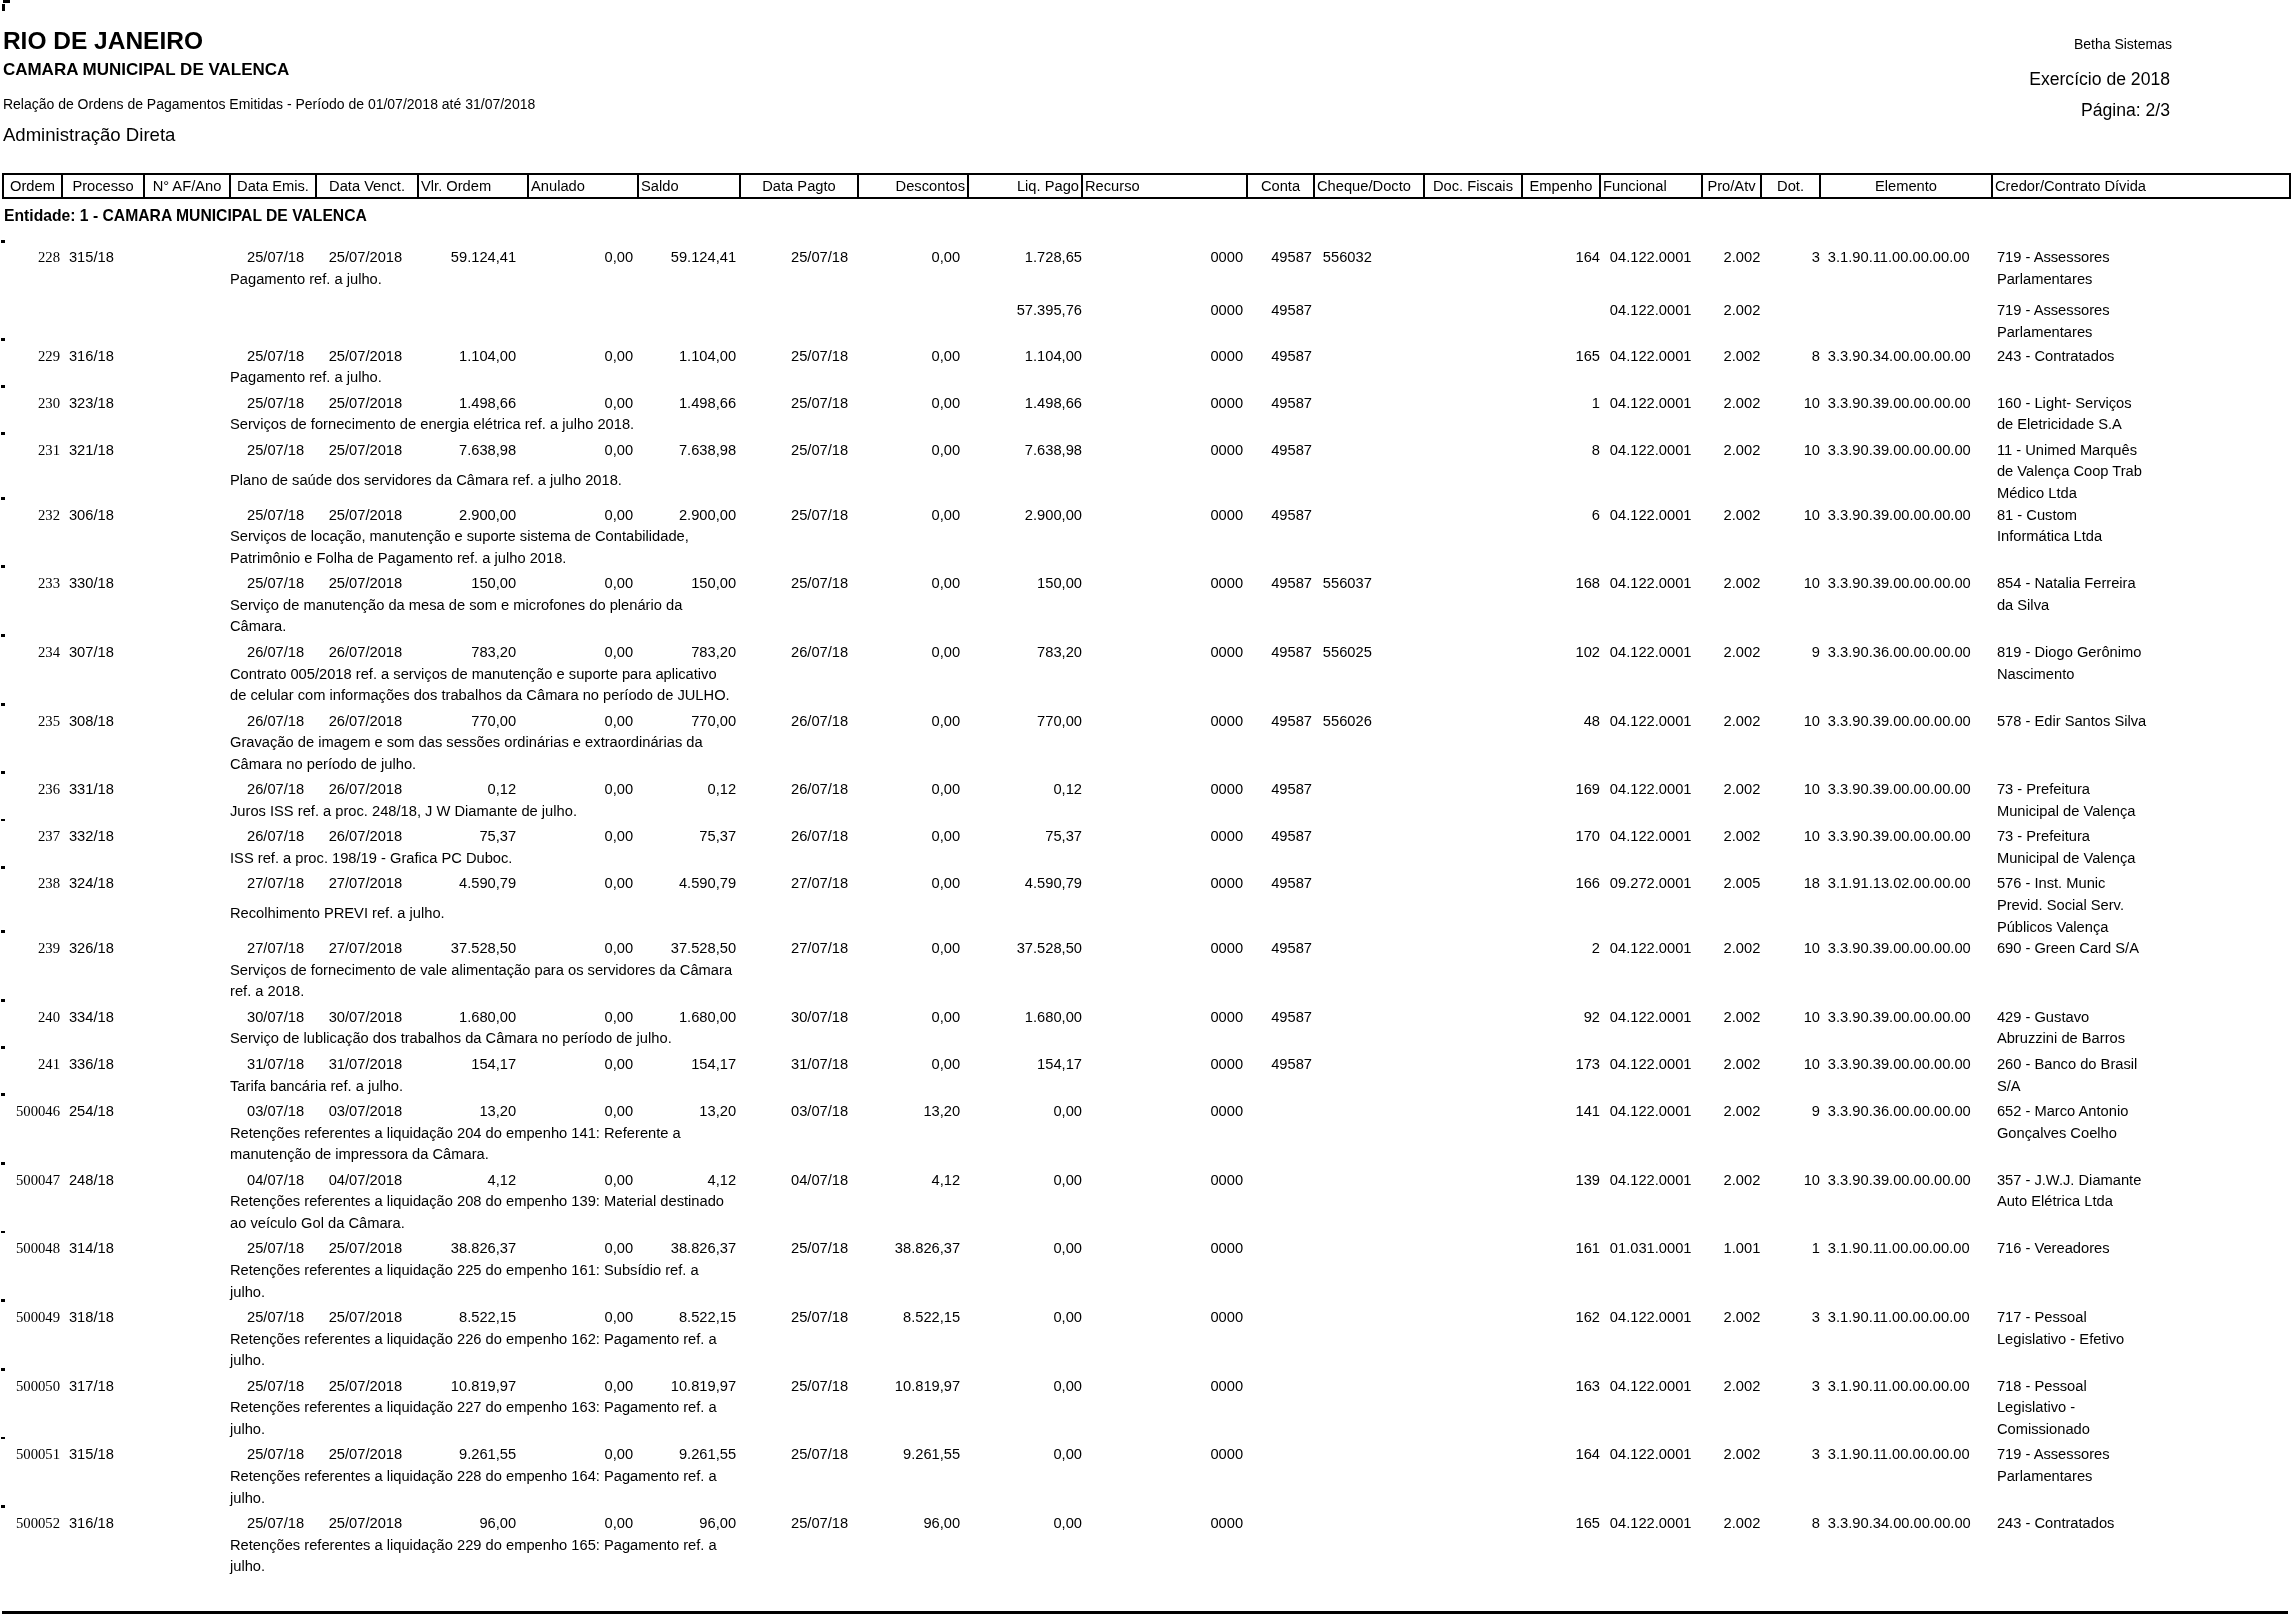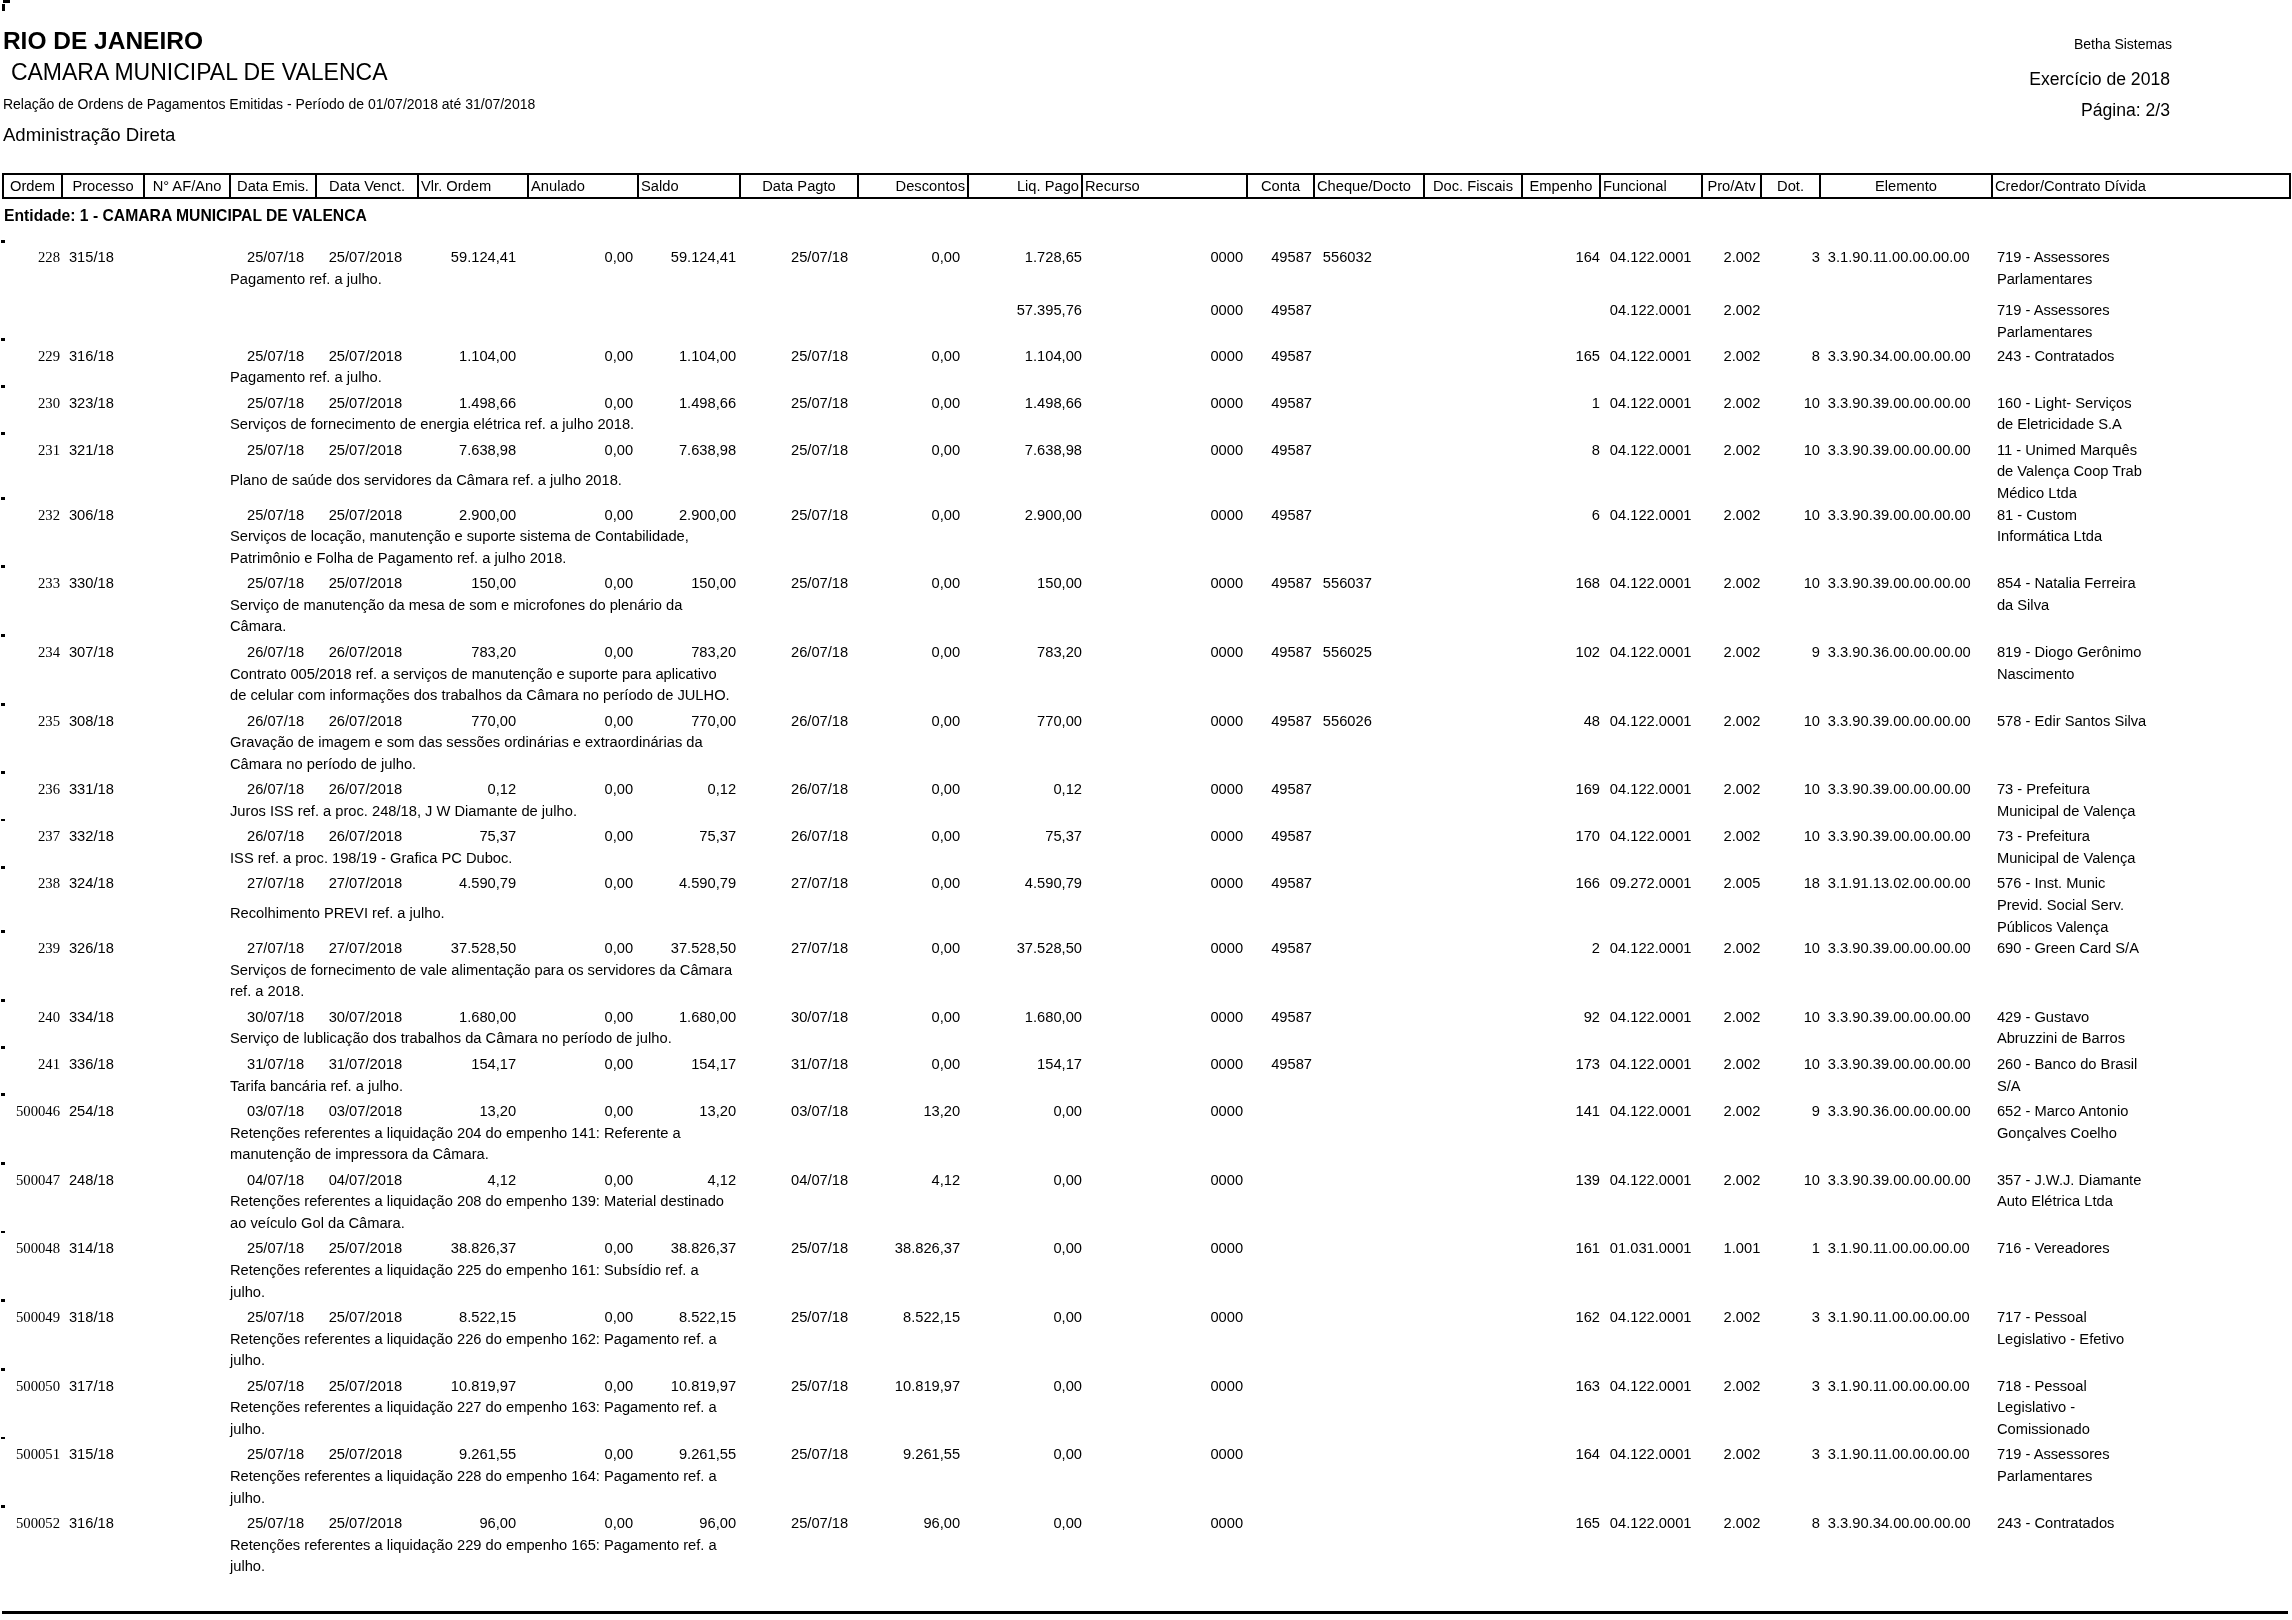--- a/index.html
+++ b/index.html
@@ -7,21 +7,21 @@
   .page{position:absolute;inset:0;background:#fff;}
 
   
   .artifact{position:absolute;left:2px;top:0;width:9.8px;height:12.7px;}
   .artifact i{display:block;background:#000;}
   .artifact .a1{width:6.9px;height:2.9px;margin-left:1px;}
   .artifact .a2{width:2.9px;height:6.9px;margin-top:1px;}
 
   
   .h-state{position:absolute;left:2.9px;top:29px;font-size:24.5px;font-weight:700;line-height:1;}
-  .h-org{position:absolute;left:2.9px;top:61px;font-size:23px;font-weight:400;line-height:1;margin-left:8px;}
+  .h-org{position:absolute;left:2.9px;top:61px;font-size:17px;font-weight:700;line-height:1;}
   .h-title{position:absolute;left:2.9px;top:97px;font-size:14px;line-height:1;}
   .h-admin{position:absolute;left:2.9px;top:126px;font-size:18.6px;line-height:1;}
   .h-vendor{position:absolute;right:121px;top:37px;font-size:14px;line-height:1;}
   .h-exerc{position:absolute;right:123px;top:71px;font-size:17.6px;line-height:1;}
   .h-page{position:absolute;right:123px;top:102px;font-size:17.6px;line-height:1;}
 
   
   table.report{position:absolute;left:2px;top:173px;width:2285px;border-collapse:collapse;table-layout:fixed;font-size:14.7px;}
   table.report th{border:2px solid #000;border-top:2.9px solid #000;border-bottom:2.9px solid #000;height:23.5px;font-weight:400;padding:0 2px;overflow:hidden;white-space:nowrap;box-sizing:border-box;}
   table.report td{vertical-align:top;line-height:21.6px;padding:0;overflow:visible;white-space:nowrap;box-sizing:border-box;}

